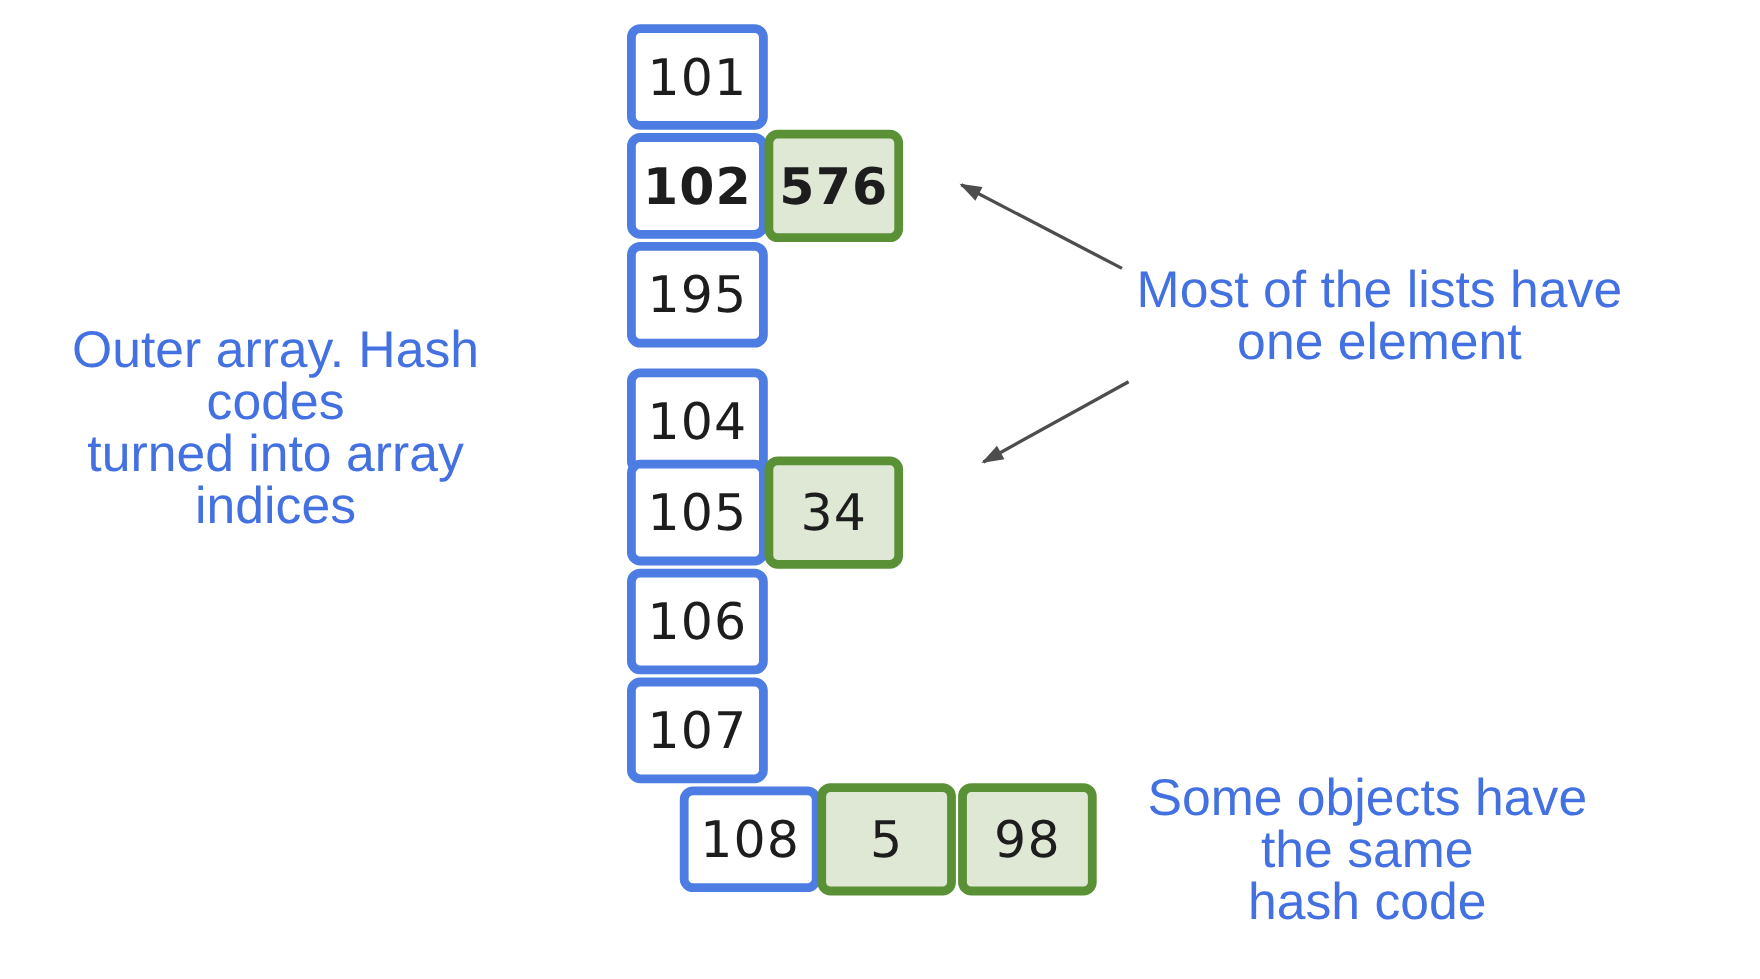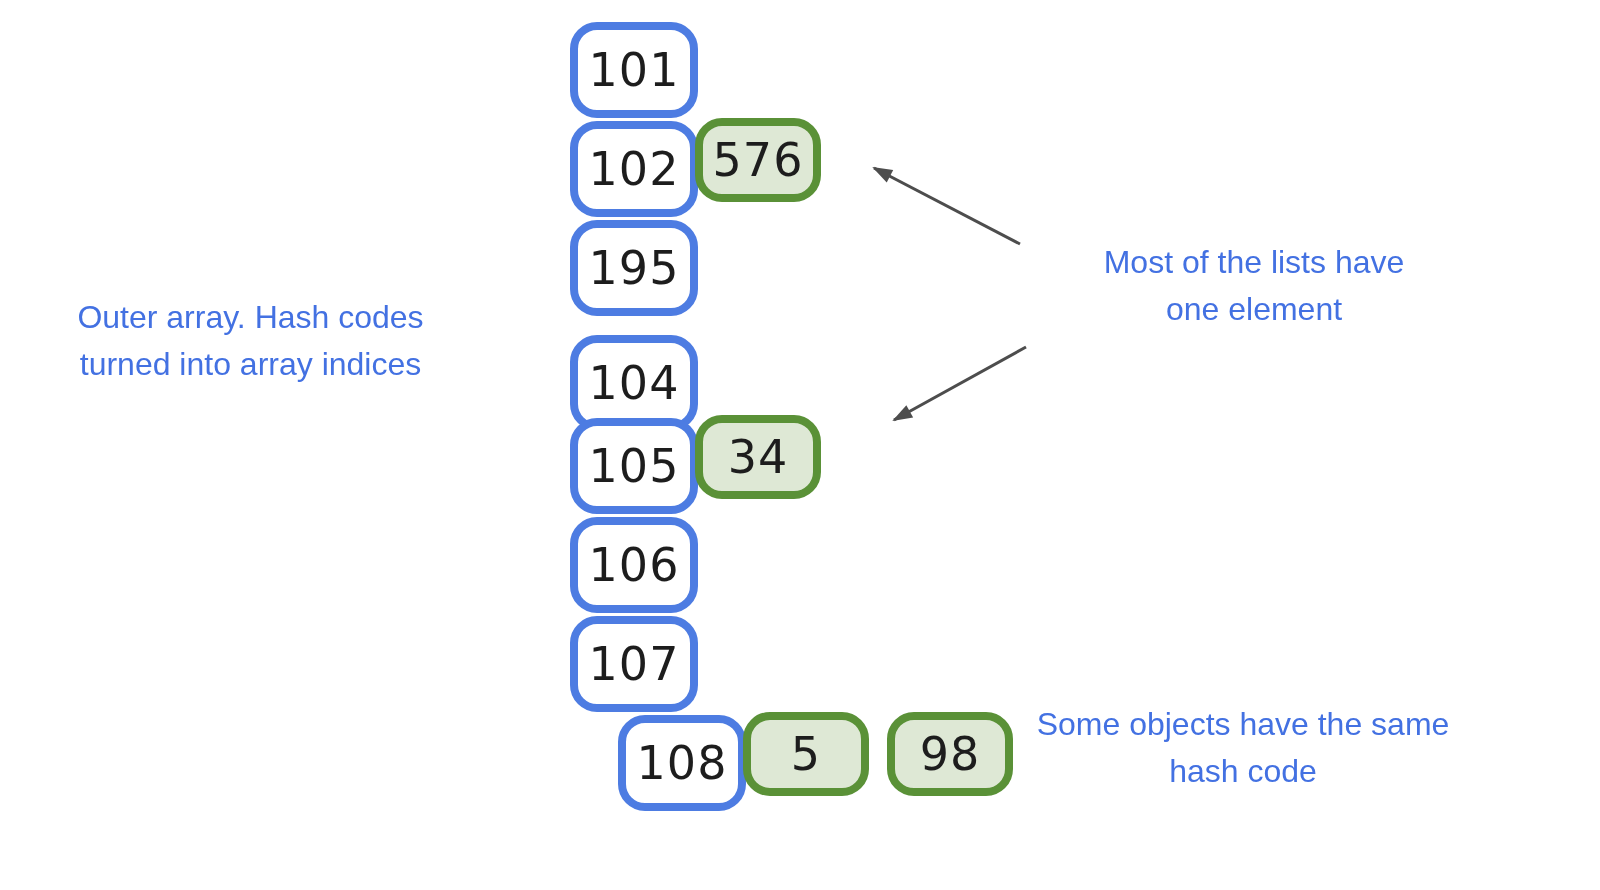--- a/index.html
+++ b/index.html
@@ -36,50 +36,50 @@
     left: 570px;
     top: 22px;
   }
   .row {
     position: absolute;
     left: 0;
     display: flex;
     align-items: flex-start;
   }
   .box {
-    border-radius: 27px;
+    border-radius: 12px;
     display: flex;
     align-items: center;
     justify-content: center;
     font-family: "DejaVu Sans", "Liberation Sans", sans-serif;
     font-size: 46px;
     letter-spacing: 1px;
     color: var(--digit-color);
   }
   .blue-box {
     width: 128px;
     height: 96px;
     background: #ffffff;
     border: 8px solid var(--blue-border);
   }
   .green-box {
     width: 126px;
-    height: 84px;
+    height: 102px;
     margin-top: -3px;
     margin-left: -3px;
     background: var(--green-fill);
     border: 8px solid var(--green-border);
   }
   .green-box + .green-box {
-    margin-left: 18px;
+    margin-left: 2px;
   }
   .label {
     position: absolute;
     color: var(--label-blue);
-    font-size: 32px;
+    font-size: 47px;
     line-height: 47px;
     text-align: center;
     white-space: pre-line;
   }
   .label-outer { left: 18px;  top: 294px; width: 465px; }
   .label-most  { left: 1029px; top: 239px; width: 450px; }
   .label-some  { left: 1015px; top: 701px; width: 456px; }
 </style>
 </head>
 <body>
@@ -102,21 +102,21 @@
   <div class="label label-most">Most of the lists have
 one element</div>
 
   <div class="label label-some">Some objects have the same
 hash code</div>
 
   <div class="hash-array">
       <div class="row" style="top: 0px;">
         <div class="box blue-box">101</div>
       </div>
-      <div class="row" style="top: 99px;">
+      <div class="row" style="top: 99px; font-weight: bold;">
         <div class="box blue-box">102</div>
         <div class="box green-box">576</div>
       </div>
       <div class="row" style="top: 198px;">
         <div class="box blue-box">195</div>
       </div>
       <div class="row" style="top: 297px; margin-top: 16px;">
         <div class="box blue-box">104</div>
       </div>
       <div class="row" style="top: 396px;">

